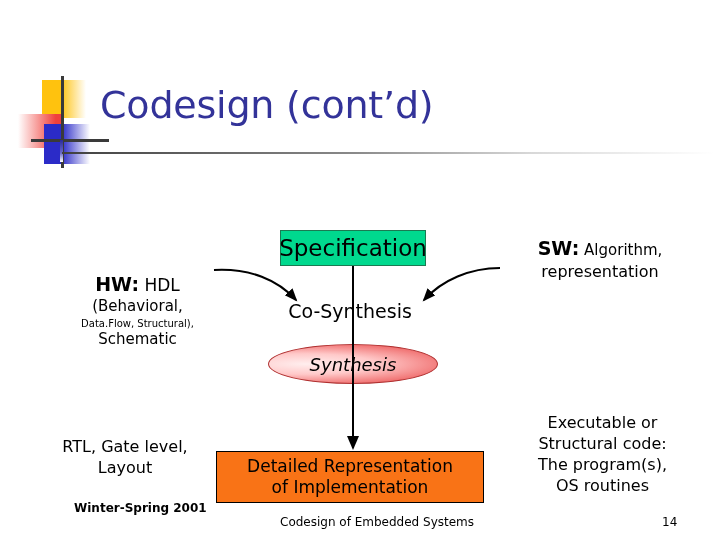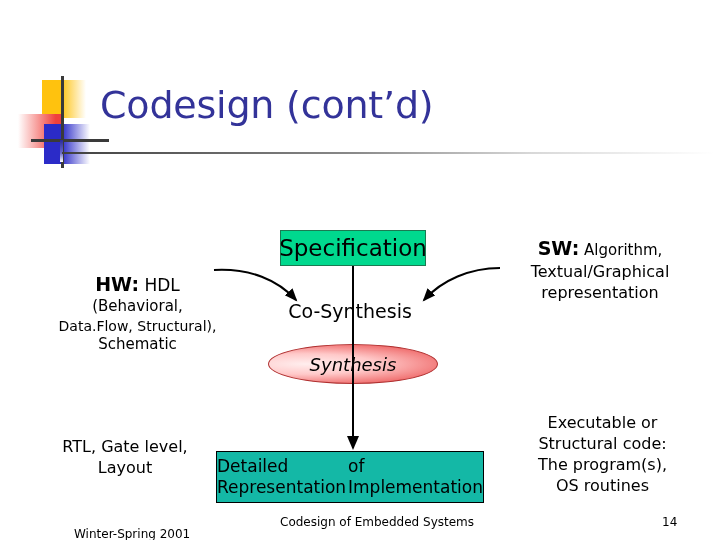--- a/index.html
+++ b/index.html
@@ -80,21 +80,21 @@
     color: #000000;
     line-height: 1.32;
   }
   .tb-line { display: block; white-space: nowrap; }
   .lead { font-weight: bold; }
 
   #hw-block { left: 30px; top: 232px; width: 215px; margin-top: 40px; }
   #hw-l1 { font-size: 17px; }
   #hw-l1 .lead { font-size: 19px; }
   #hw-l2 { font-size: 15px; }
-  #hw-l3 { font-size: 14px; }
+  #hw-l3 { font-size: 10px; }
   #hw-l4 { font-size: 15px; }
 
   #sw-block { left: 500px; top: 236px; width: 200px; }
   #sw-l1 { font-size: 15px; }
   #sw-l1 .lead { font-size: 19px; }
   #sw-l2 { font-size: 16px; }
   #sw-l3 { font-size: 16px; }
 
   #hw-out-block { left: 20px; top: 436px; width: 210px; font-size: 16px; }
   #sw-out-block { left: 495px; top: 412px; width: 215px; font-size: 16px; }
@@ -107,24 +107,24 @@
     background: #00D98E;
     border: 1.5px solid #1b7a52;
     box-sizing: border-box;
     display: flex; align-items: center; justify-content: center;
     font-size: 23px; color: #000;
   }
   #detail-box {
     position: absolute;
     left: 216px; top: 451px;
     width: 268px; height: 52px;
-    background: #14b8a6;
+    background: #f97316;
     border: 1.5px solid #000000;
     box-sizing: border-box;
-    display: flex; flex-direction: row;
+    display: flex; flex-direction: column;
     align-items: center; justify-content: center;
     font-size: 17px; color: #000; line-height: 1.25;
   }
 
   #cosynth-label {
     position: absolute;
     left: 265px; top: 300px;
     width: 170px;
     text-align: center;
     font-size: 19px;
@@ -151,21 +151,21 @@
     pointer-events: none;
   }
 
   
   .footer-text {
     position: absolute;
     font-size: 12px;
     color: #000;
     white-space: nowrap;
   }
-  #footer-date { left: 74px; top: 527px; }
+  #footer-date { left: 74px; top: 501px; font-weight: bold; }
   #footer-center { left: 280px; top: 515px; }
   #footer-page { left: 662px; top: 515px; }
 </style>
 </head>
 <body>
 
 <div id="slide">
 
   <div id="title-logo">
     <div class="logo-sq logo-yellow"></div>
@@ -181,21 +181,20 @@
 
   <div class="text-block" id="hw-block">
     <span class="tb-line" id="hw-l1"><span class="lead">HW:</span><span> HDL</span></span>
     <span class="tb-line" id="hw-l2">(Behavioral,</span>
     <span class="tb-line" id="hw-l3">Data.Flow, Structural),</span>
     <span class="tb-line" id="hw-l4">Schematic</span>
   </div>
 
   <div class="text-block" id="sw-block">
     <span class="tb-line" id="sw-l1"><span class="lead">SW:</span><span> Algorithm,</span></span>
-    <span class="tb-line" id="sw-l2">Textual/Graphical</span>
     <span class="tb-line" id="sw-l3">representation</span>
   </div>
 
   <div id="spec-box">Specification</div>
 
   <div id="cosynth-label">Co-Synthesis</div>
 
   <div id="synth-ellipse">Synthesis</div>
 
   <svg id="connectors" viewBox="0 0 720 540">

